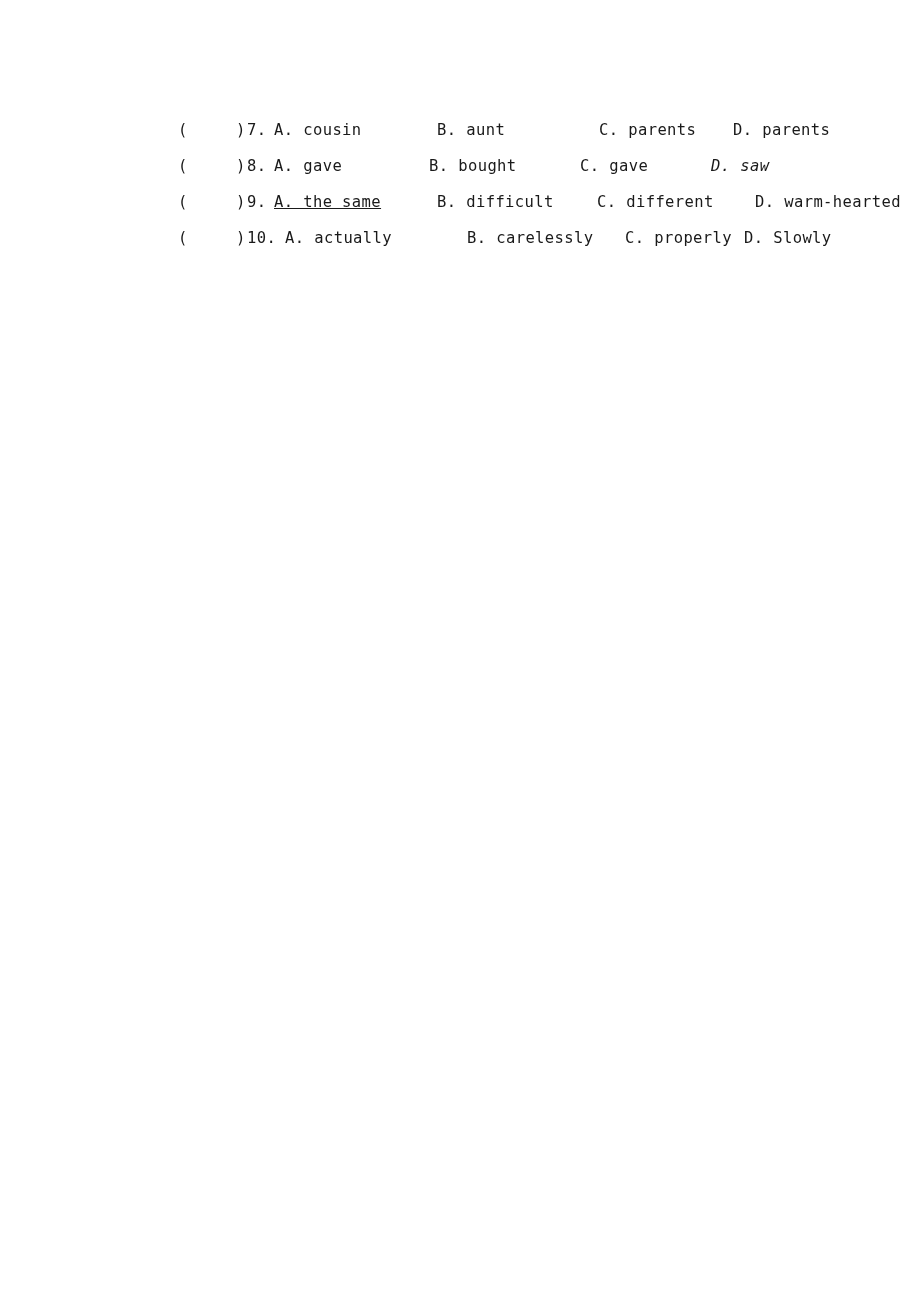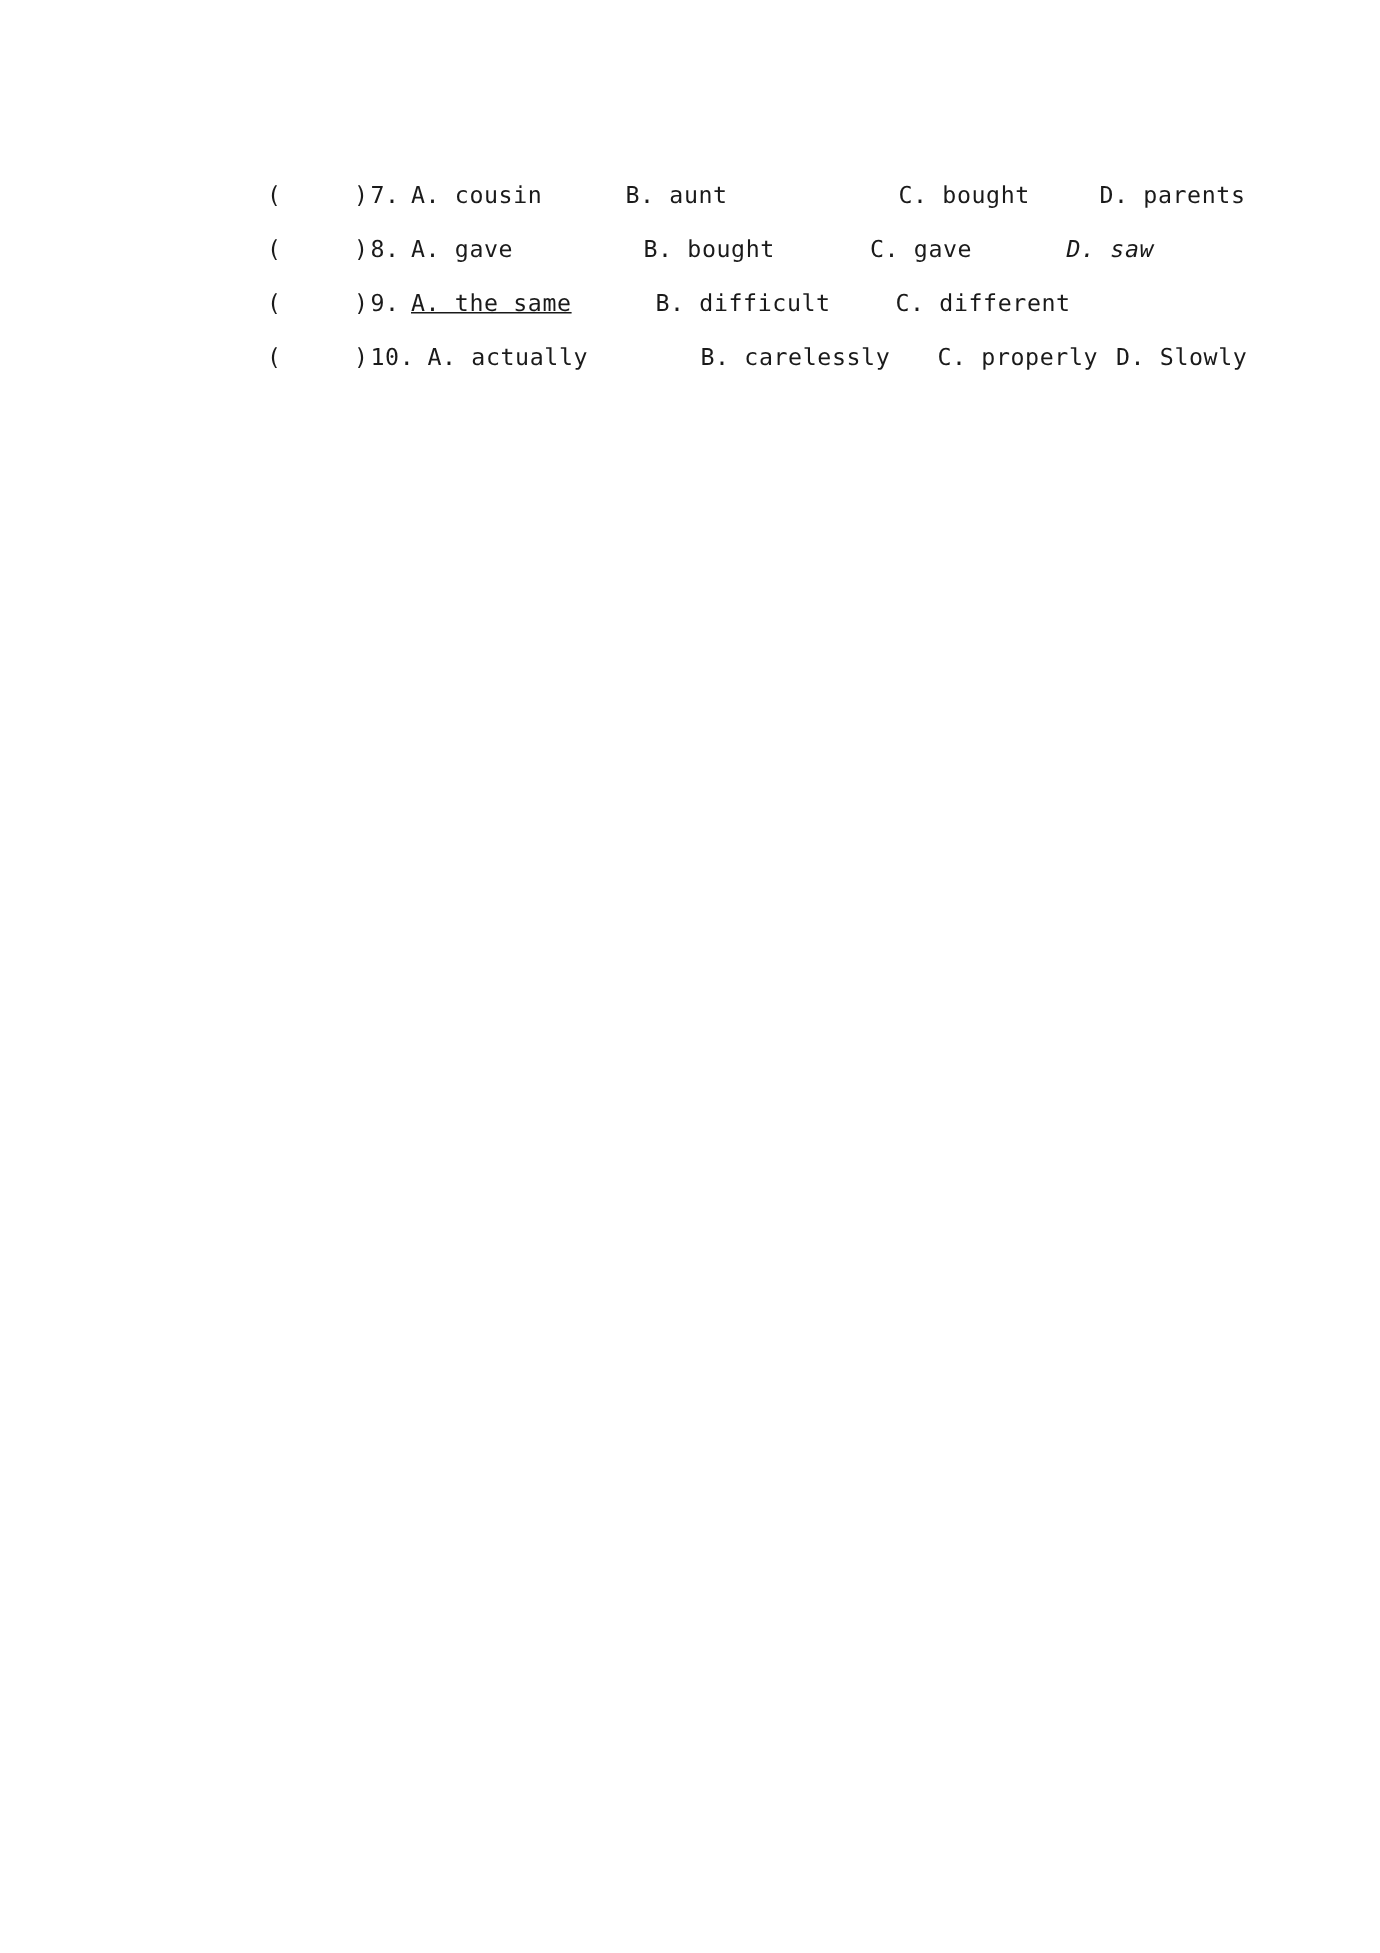--- a/index.html
+++ b/index.html
@@ -63,21 +63,21 @@
   
   #row-7  { top: 112px; }
   #row-8  { top: 148px; }
   #row-9  { top: 184px; }
   #row-10 { top: 220px; }
 
   
   
   #row-7 .q-num { left: 247px; }
   #row-7 .opt-a { left: 274px; }
-  #row-7 .opt-b { left: 417px; }
+  #row-7 .opt-b { left: 437px; }
   #row-7 .opt-c { left: 599px; }
   #row-7 .opt-d { left: 733px; }
 
   
   #row-8 .q-num { left: 247px; }
   #row-8 .opt-a { left: 274px; }
   #row-8 .opt-b { left: 429px; }
   #row-8 .opt-c { left: 580px; }
   #row-8 .opt-d { left: 711px; font-style: italic; }
 
@@ -101,41 +101,42 @@
 <div id="page" style="background: rgb(255, 255, 255);">
 
   <div id="question-block">
 
     <div class="question-row" id="row-7">
       <span class="cell paren-open">(</span>
       <span class="cell paren-close">)</span>
       <span class="q-num">7.</span>
       <span class="q-opt opt-a">A. cousin</span>
       <span class="q-opt opt-b">B. aunt</span>
-      <span class="q-opt opt-c">C. bought</span>
+      <span class="q-opt opt-c">C. parents</span>
       <span class="q-opt opt-d">D. parents</span>
     </div>
 
     <div class="question-row" id="row-8">
       <span class="cell paren-open">(</span>
       <span class="cell paren-close">)</span>
       <span class="q-num">8.</span>
       <span class="q-opt opt-a">A. gave</span>
       <span class="q-opt opt-b">B. bought</span>
       <span class="q-opt opt-c">C. gave</span>
       <span class="q-opt opt-d">D. saw</span>
     </div>
 
     <div class="question-row" id="row-9">
       <span class="cell paren-open">(</span>
       <span class="cell paren-close">)</span>
       <span class="q-num">9.</span>
       <span class="q-opt opt-a">A. the same</span>
       <span class="q-opt opt-b">B. difficult</span>
       <span class="q-opt opt-c">C. different</span>
+      <span class="q-opt opt-d">D. warm-hearted</span>
     </div>
 
     <div class="question-row" id="row-10">
       <span class="cell paren-open">(</span>
       <span class="cell paren-close">)</span>
       <span class="q-num">10.</span>
       <span class="q-opt opt-a">A. actually</span>
       <span class="q-opt opt-b">B. carelessly</span>
       <span class="q-opt opt-c">C. properly</span>
       <span class="q-opt opt-d">D. Slowly</span>

